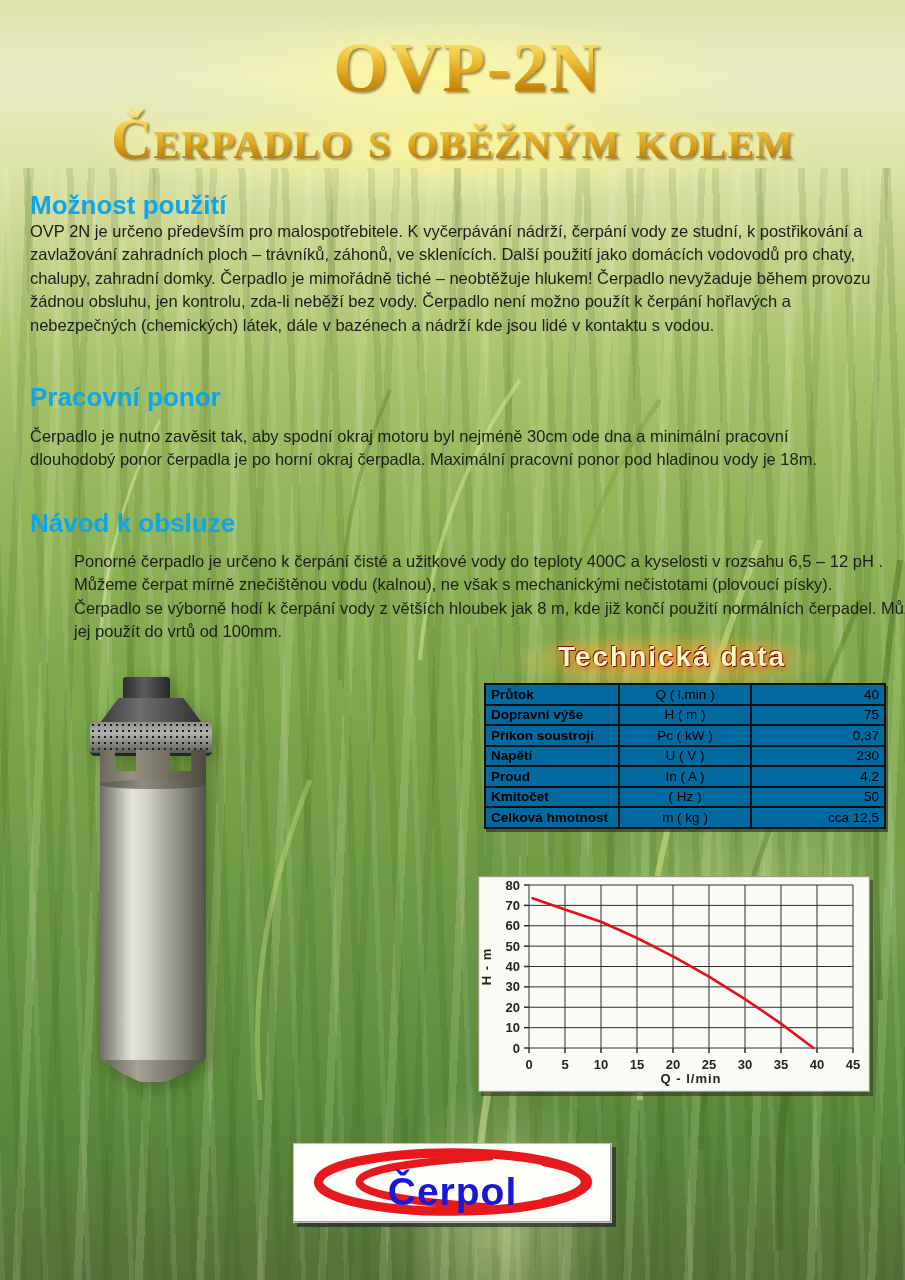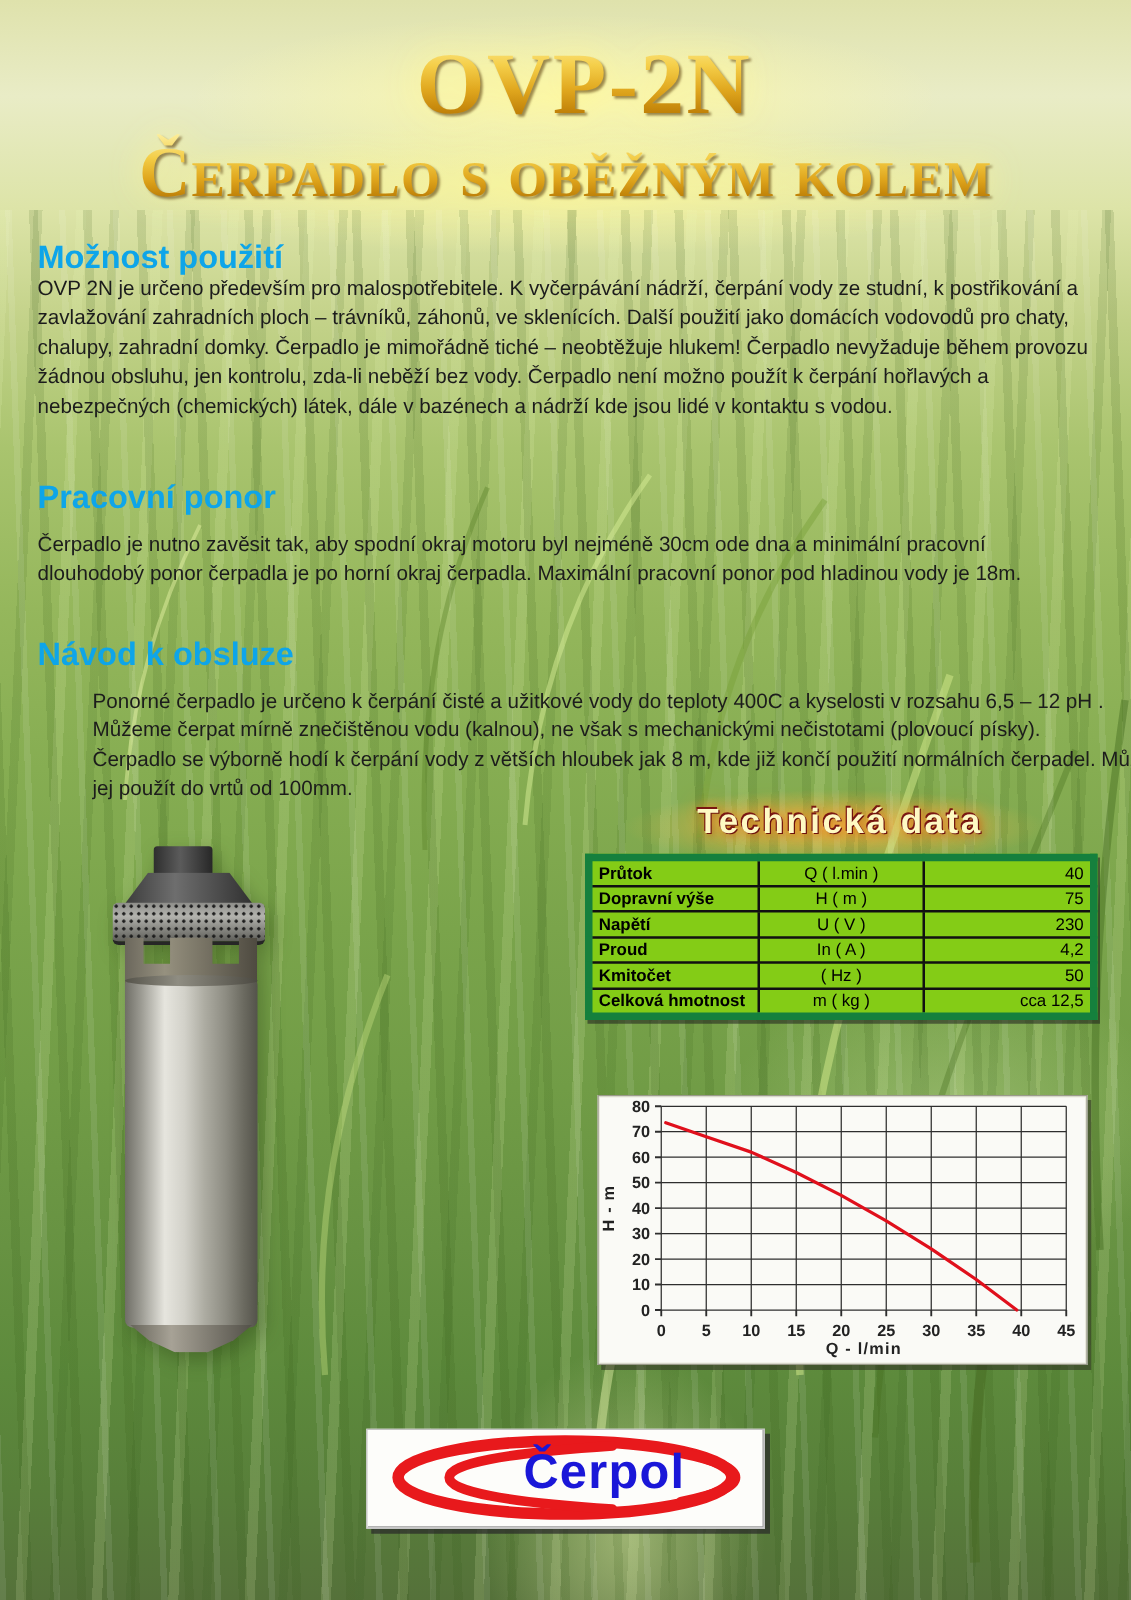--- a/index.html
+++ b/index.html
@@ -44,22 +44,22 @@
             color:#1c1c1c;white-space:pre-line;}
   #head1{top:190px;} #body1{top:220px;width:852px;}
   #head2{top:382px;} #body2{top:425px;width:832px;}
   #head3{top:508px;} #body3{top:550px;width:852px;margin-left:44px;}
 
   
   .tech-head{position:absolute;left:476px;top:641px;width:392px;z-index:2;margin:0;text-align:center;
     font-size:28px;font-weight:bold;letter-spacing:2px;color:#fef9c3;
     text-shadow:1px 1px 0 #6e120c,-1px -1px 0 #7a1712,0 0 10px rgba(255,170,60,.95),
                 0 0 20px rgba(255,150,40,.85),2px 2px 6px rgba(120,40,0,.6);}
-  .tech-table{position:absolute;left:468px;top:683px;z-index:2;border-collapse:collapse;background:#84cc16;
-    border:6px solid #15803d;box-shadow:2px 3px 0 rgba(30,30,30,.55);}
+  .tech-table{position:absolute;left:484px;top:683px;z-index:2;border-collapse:collapse;background:#0369a1;
+    border:2px solid #15803d;box-shadow:2px 3px 0 rgba(30,30,30,.55);}
   .tech-table td{border:2px solid #111;font-size:13.5px;color:#000;padding:0 5px;height:18.5px;
     font-family:"Liberation Sans",sans-serif;}
   td.col-label{font-weight:bold;width:122px;text-align:left;}
   td.col-symbol{width:120px;text-align:center;}
   td.col-value{width:122px;text-align:right;}
 
   
   .chart-panel{position:absolute;left:478px;top:876px;width:390px;height:214px;z-index:2;
     background:#fafaf6;border:1px solid #9a9a8a;
     box-shadow:3px 4px 0 rgba(45,45,35,.55), inset 0 0 0 1px #e9e9dc;}
@@ -92,22 +92,22 @@
   .pump-body::before{content:"";position:absolute;left:0;top:-4px;width:106px;height:9px;
     border-radius:50%;background:linear-gradient(90deg,#55534a,#8f8d82 40%,#4c4a42);}
   .pump-tip{position:absolute;left:15px;top:388px;width:106px;height:22px;
     clip-path:polygon(4% 0,96% 0,82% 55%,62% 100%,38% 100%,18% 55%);
     background:linear-gradient(90deg,#5e5c52,#a7a296 35%,#4e4c44);}
 
   
   .logo{position:absolute;left:293px;top:1143px;width:317px;height:78px;z-index:2;background:#fdfdfa;
     border:1px solid #c2c2c2;box-shadow:4px 4px 0 rgba(40,40,40,.72), inset -1px -1px 0 #9b9b9b;}
   .logo svg{position:absolute;left:0;top:0;}
-  .logo-text{position:absolute;left:0;top:12px;width:100%;text-align:center;
-    font-size:39px;font-weight:bold;color:#1a17d8;letter-spacing:1px;padding-left:31px;}
+  .logo-text{position:absolute;left:0;top:26px;width:100%;text-align:center;
+    font-size:39px;font-weight:bold;color:#1a17d8;letter-spacing:1px;}
 </style>
 </head>
 <body>
 
 <div class="page">
   <div class="bg"></div>
   <div class="bg-blades"></div>
 
   <svg class="blades-svg" width="905" height="1280" viewBox="0 0 905 1280" fill="none">
     <path d="M640 1100 C630 900 690 740 760 540" stroke="rgba(205,230,135,.55)" stroke-width="6"></path>
@@ -151,20 +151,25 @@
     <tbody>
         <tr>
           <td class="col-label">Průtok</td>
           <td class="col-symbol">Q ( l.min )</td>
           <td class="col-value">40</td>
         </tr>
         <tr>
           <td class="col-label">Dopravní výše</td>
           <td class="col-symbol">H ( m )</td>
           <td class="col-value">75</td>
+        </tr>
+        <tr>
+          <td class="col-label">Příkon soustrojí</td>
+          <td class="col-symbol">Pc ( kW )</td>
+          <td class="col-value">0,37</td>
         </tr>
         <tr>
           <td class="col-label">Napětí</td>
           <td class="col-symbol">U ( V )</td>
           <td class="col-value">230</td>
         </tr>
         <tr>
           <td class="col-label">Proud</td>
           <td class="col-symbol">In ( A )</td>
           <td class="col-value">4,2</td>

